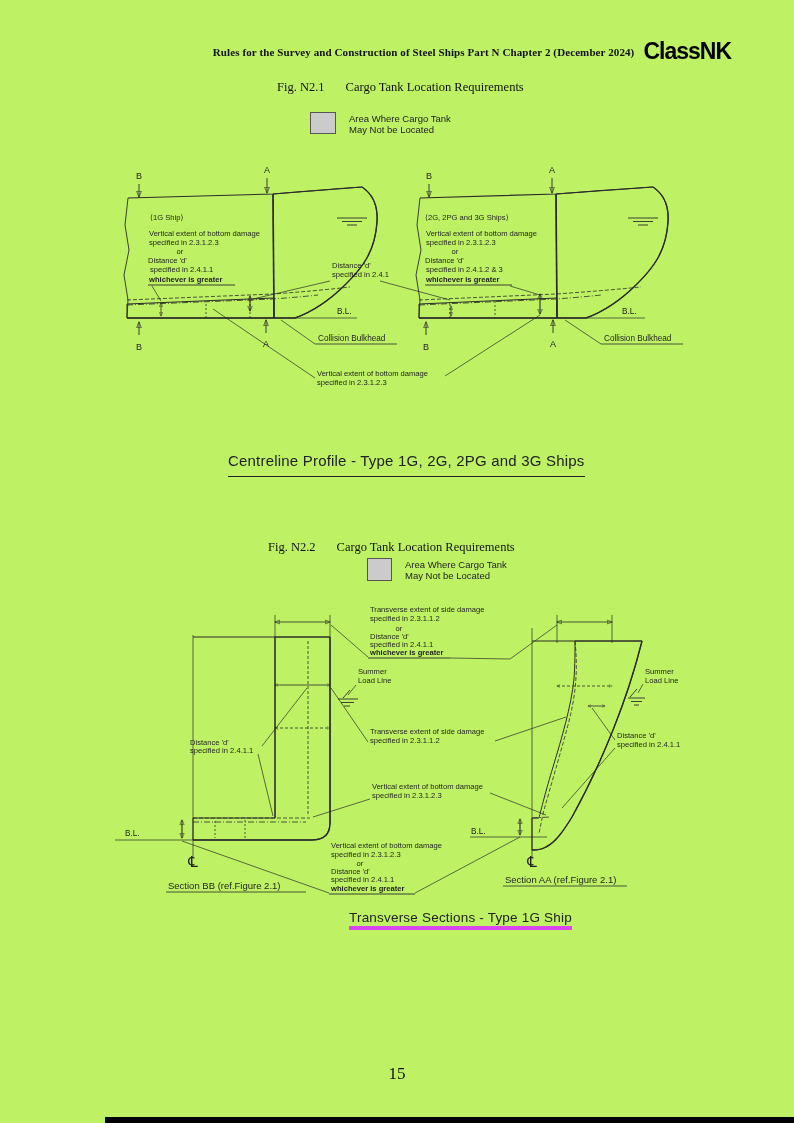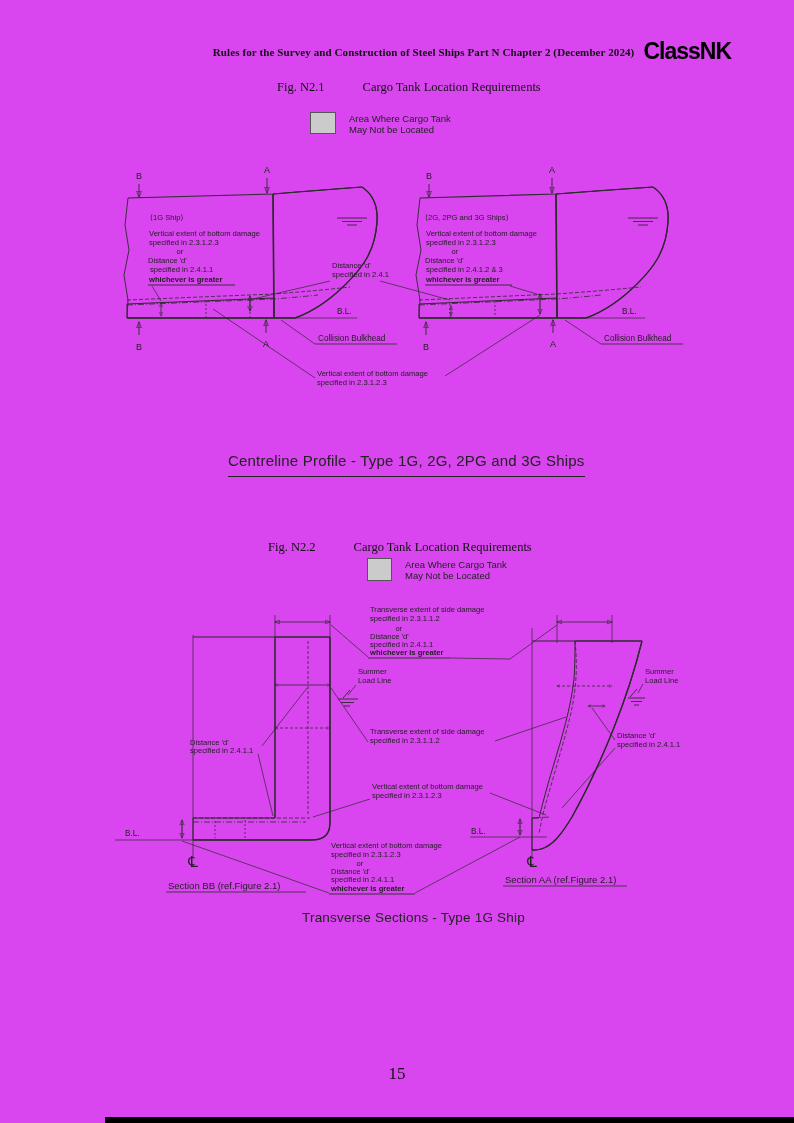--- a/index.html
+++ b/index.html
@@ -1,31 +1,31 @@
 <!DOCTYPE html>
 <html><head>
 <meta charset="utf-8">
 <style>
   html,body{margin:0;padding:0;background:#e8e8e8;}
-  .page{position:relative;width:794px;height:1123px;background:#d946ef;margin:0 auto;
+  .page{position:relative;width:794px;height:1123px;background:#bef264;margin:0 auto;
         font-family:"Liberation Sans","DejaVu Sans",sans-serif;color:#1f1f1f;overflow:hidden;}
   .abs{position:absolute;}
   
   .hdr{position:absolute;top:38px;left:0;right:63px;display:flex;justify-content:flex-end;align-items:center;gap:9px;}
   .hdr-title{font-family:"Liberation Serif","DejaVu Serif",serif;font-weight:bold;font-size:11px;letter-spacing:.1px;color:#111;}
   .hdr-logo{font-family:"Liberation Sans",sans-serif;font-weight:800;font-size:23px;letter-spacing:-1px;color:#000;transform:scaleY(1.05);}
   
-  .figtitle{position:absolute;display:flex;gap:38px;font-family:"Liberation Serif","DejaVu Serif",serif;font-size:12.5px;color:#111;}
+  .figtitle{position:absolute;display:flex;gap:21px;font-family:"Liberation Serif","DejaVu Serif",serif;font-size:12.5px;color:#111;}
   
   .legend{position:absolute;display:flex;gap:13px;align-items:flex-start;}
   .swatch{width:26px;height:22px;background:#cbcbcb;border:1px solid #555;box-sizing:border-box;}
   .legend-text{font-size:9.5px;line-height:11px;color:#222;padding-top:1px;}
   
   .bigcap{position:absolute;font-size:15px;color:#222;border-bottom:1px solid #222;padding-bottom:7px;letter-spacing:.2px;}
-  .bigcap2{position:absolute;font-size:13.5px;color:#222;border-bottom:1px solid #d946ef;padding-bottom:1px;letter-spacing:.2px;}
+  .bigcap2{position:absolute;font-size:13.5px;color:#222;border-bottom:4px solid #d946ef;padding-bottom:1px;letter-spacing:.2px;margin-left:47px;}
   .pagenum{position:absolute;top:1064px;left:0;width:100%;text-align:center;
            font-family:"Liberation Serif","DejaVu Serif",serif;font-size:17px;color:#111;}
   .botbar{position:absolute;left:105px;top:1117px;width:689px;height:6px;background:#000;}
   svg text{font-family:"Liberation Sans","DejaVu Sans",sans-serif;fill:#1f1f1f;}
   svg .t{font-size:7.6px;}
   svg .tb{font-size:7.6px;font-weight:bold;}
   svg .bl{font-size:8.2px;}
   svg .cap{font-size:9.5px;}
   svg .cl{font-size:15px;}
   svg line,svg path,svg polyline{stroke:#2b2b2b;fill:none;}

